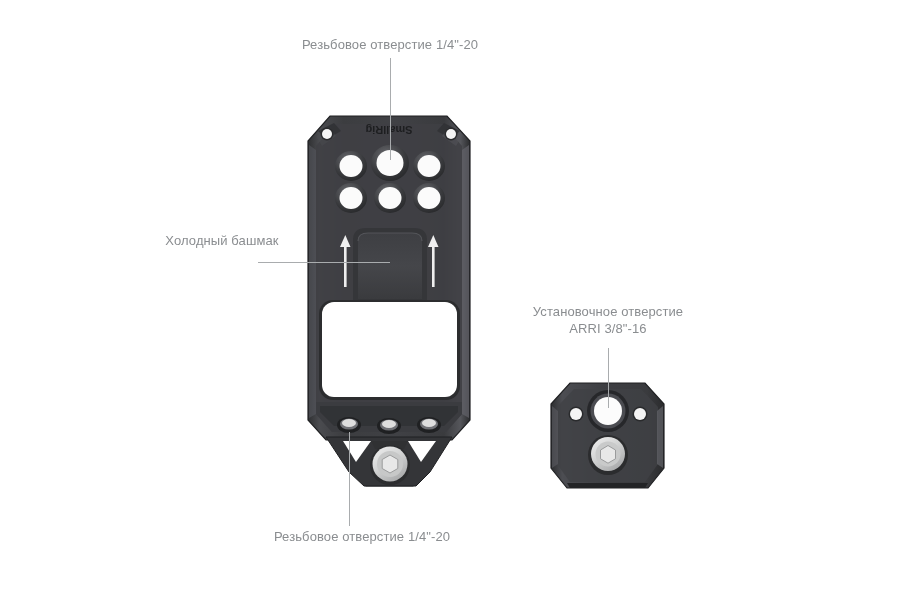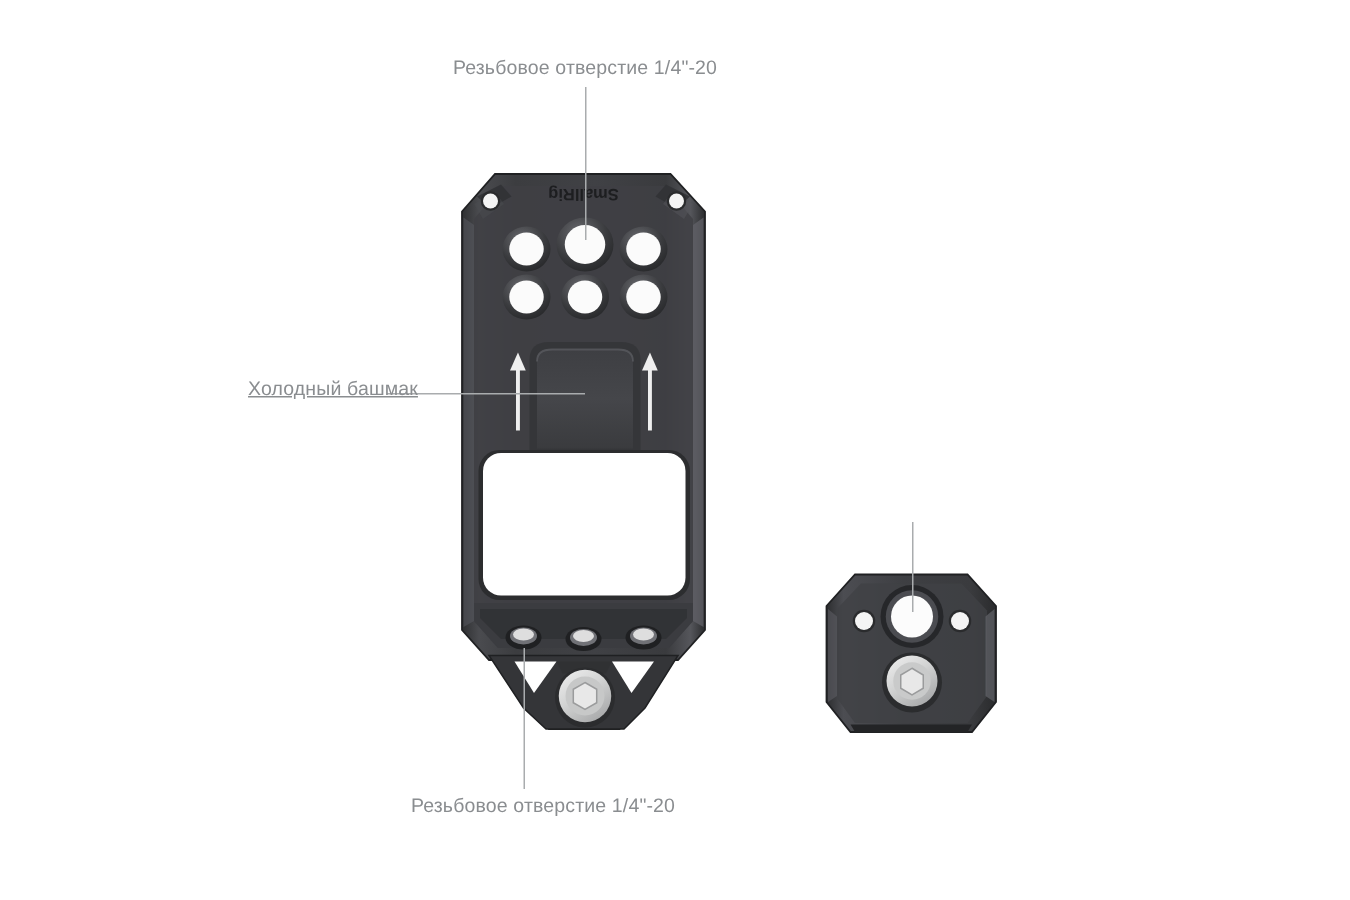--- a/index.html
+++ b/index.html
@@ -257,22 +257,26 @@
   <div class="leader h" style="left:258px;top:262px;width:132px;"></div>
 
   <div class="leader v" style="left:608px;top:348px;height:60px;"></div>
 
   <div class="leader v" style="left:349px;top:432px;height:94px;"></div>
 
   <div class="callout center" style="left:255px;top:36px;width:270px;">
     <span>Резьбовое отверстие 1/4"-20</span>
   </div>
 
-  <div class="callout center" style="left:132px;top:250px;width:180px;text-decoration:underline;">
+  <div class="callout center" style="left:132px;top:232px;width:180px;">
     <span>Холодный башмак</span>
   </div>
 
+  <div class="callout center" style="left:505px;top:303px;width:206px;">
+    <div>Установочное отверстие</div>
+    <div>ARRI 3/8"-16</div>
+  </div>
 
   <div class="callout center" style="left:227px;top:528px;width:270px;">
     <span>Резьбовое отверстие 1/4"-20</span>
   </div>
 
 </div>
 
 </body></html>

